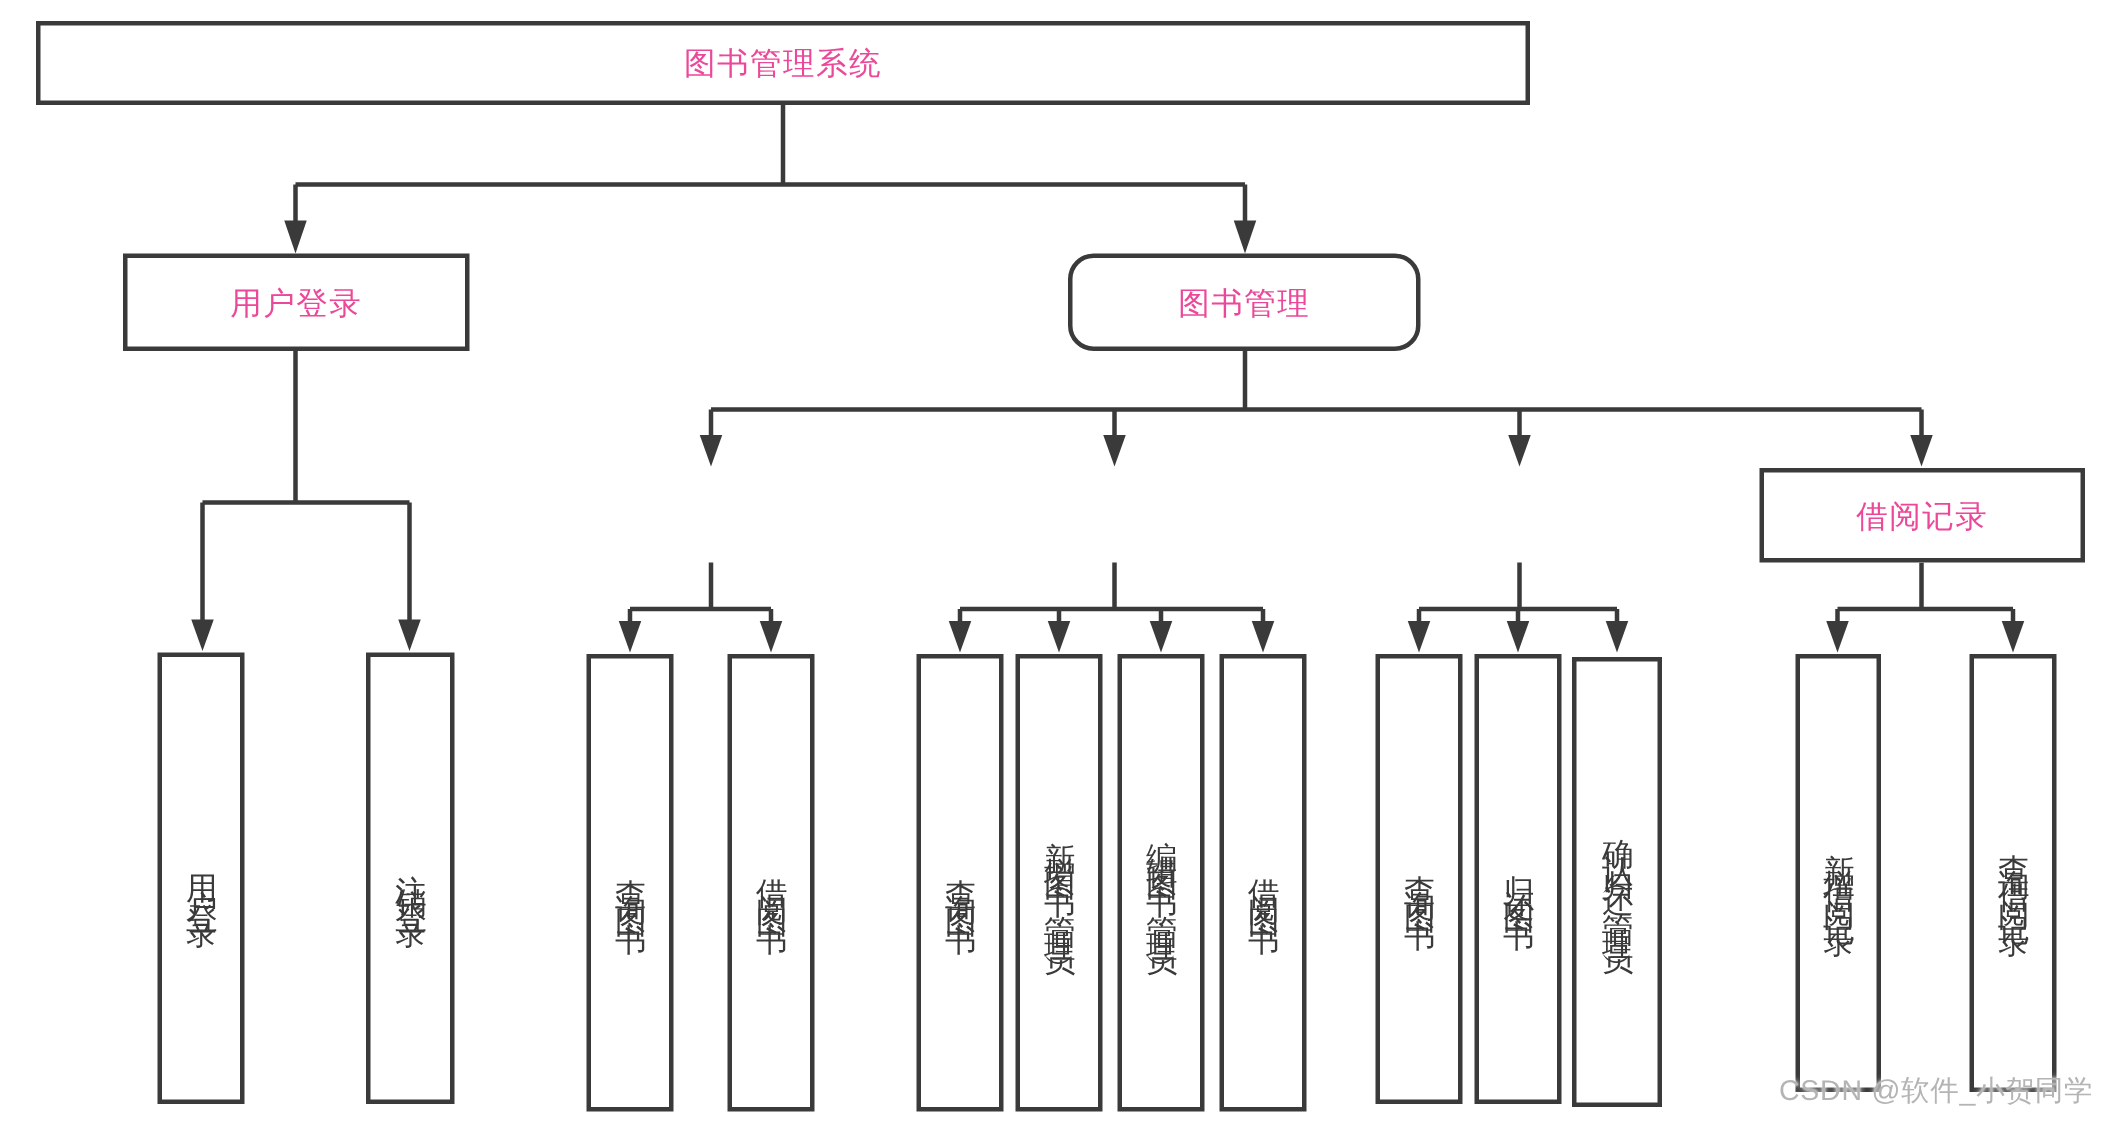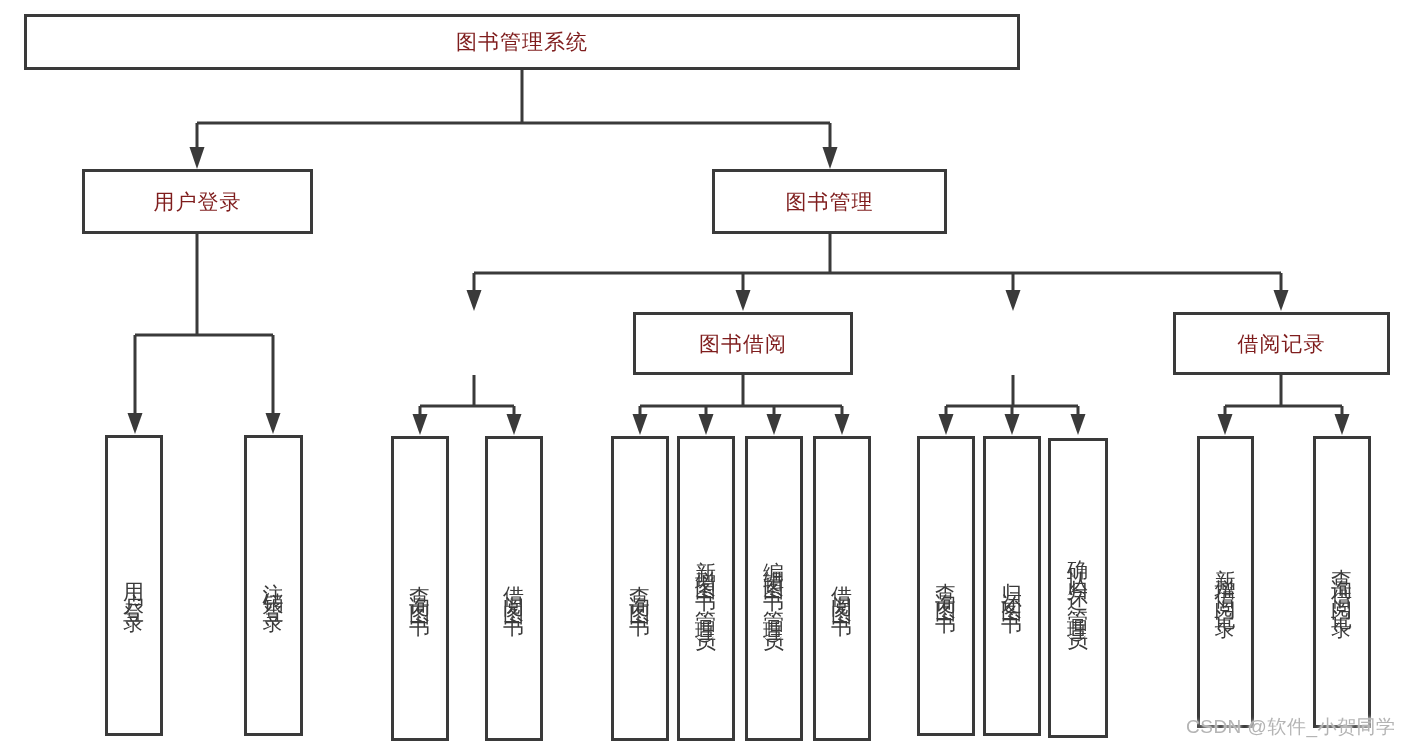--- a/index.html
+++ b/index.html
@@ -24,21 +24,21 @@
   }
   .hbox {
     position: absolute;
     box-sizing: border-box;
     border: 3px solid #3a3a3a;
     background: #ffffff;
     display: flex;
     align-items: center;
     justify-content: center;
     font-size: 21px;
-    color: #7f1d1d;
+    color: #ec4899;
     letter-spacing: 1px;
     white-space: nowrap;
   }
   .vbox {
     position: absolute;
     box-sizing: border-box;
     border: 3px solid #3a3a3a;
     background: #ffffff;
     display: flex;
     align-items: center;
@@ -103,27 +103,24 @@
     </g>
   </svg>
 
   <div class="hbox" style="left:24px; top:14px; width:996px; height:56px;">
     <span>图书管理系统</span>
   </div>
 
   <div class="hbox" style="left:82px; top:169px; width:231px; height:65px;">
     <span>用户登录</span>
   </div>
-  <div class="hbox" style="left:712px; top:169px; width:235px; height:65px;">
+  <div class="hbox" style="left:712px; top:169px; width:235px; height:65px;border-radius:17px;">
     <span>图书管理</span>
   </div>
 
-  <div class="hbox" style="left:633px; top:312px; width:220px; height:63px;">
-    <span>图书借阅</span>
-  </div>
   <div class="hbox" style="left:1173px; top:312px; width:217px; height:63px;">
     <span>借阅记录</span>
   </div>
 
   <div class="vbox" style="left:105px; top:435px; width:58px; height:301px;">
     <span class="vtext">用户登录</span>
   </div>
   <div class="vbox" style="left:244px; top:435px; width:59px; height:301px;">
     <span class="vtext">注销登录</span>
   </div>

